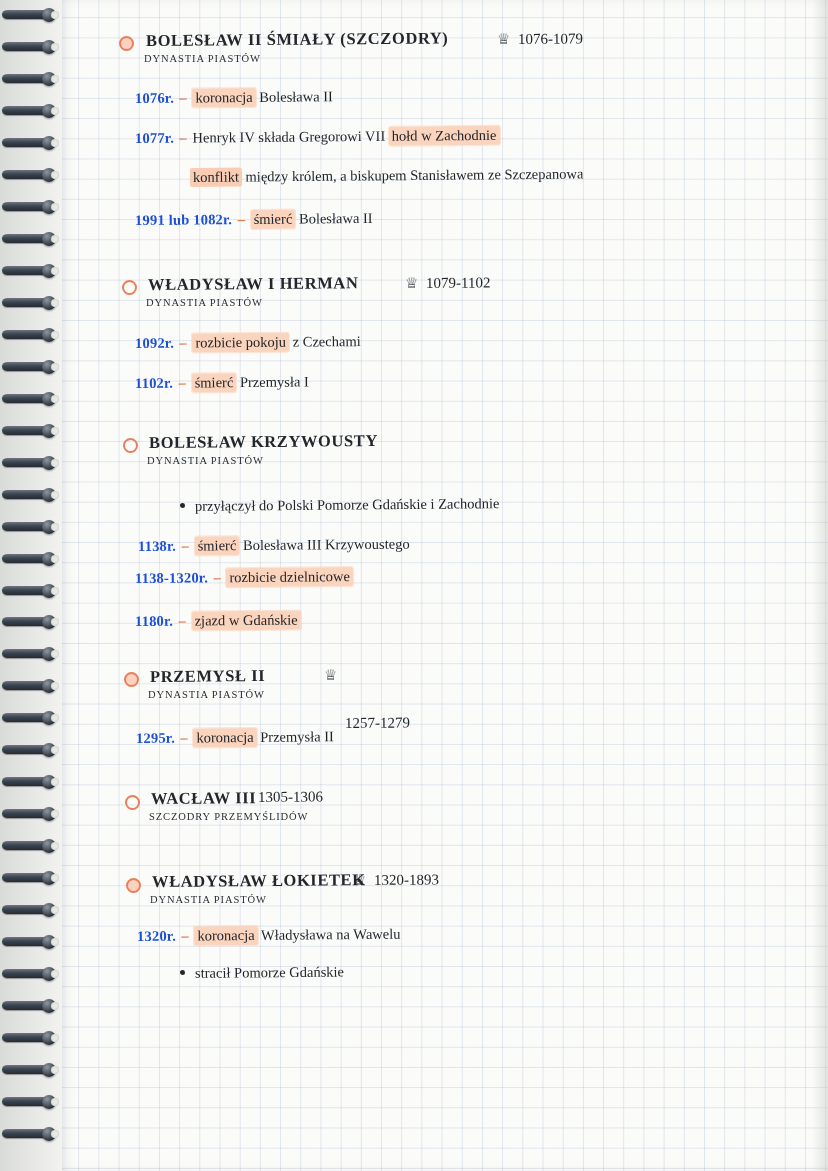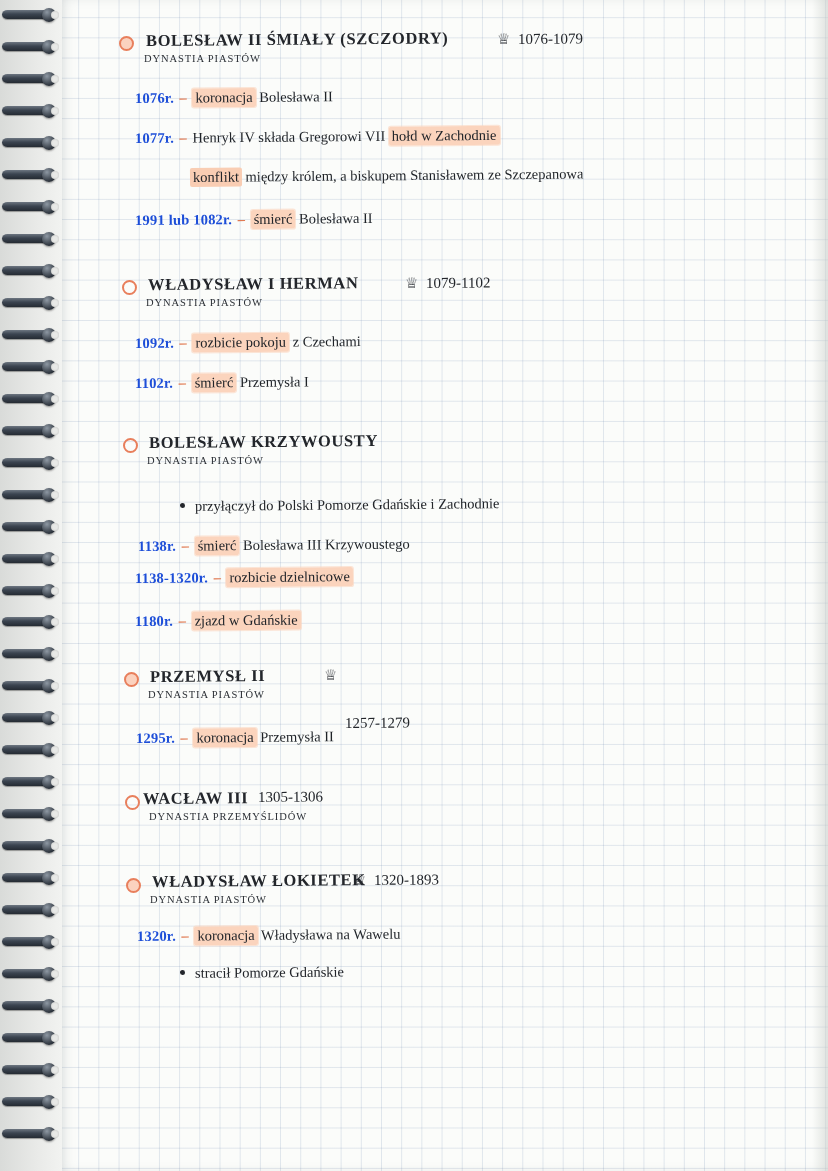--- a/index.html
+++ b/index.html
@@ -478,23 +478,23 @@
       <div class="line hand" style="left:76px; top:730px;">
         <span class="date">1295r.</span>
         <span class="dash">–</span>
         <span class="hl">koronacja</span>
         <span class="txt">Przemysła II</span>
       </div>
     </div>
 
     <div class="entry">
       <div class="bullet-dot hollow" style="left:65px; top:795px;"></div>
-      <div class="title hand" style="left:83px; top:789px;text-align:right;">WACŁAW III</div>
+      <div class="title hand" style="left:91px; top:789px;text-align:right;">WACŁAW III</div>
       <div class="reign hand" style="left:198px; top:789px;">1305-1306</div>
-      <div class="dyn" style="left:89px; top:811px;">DYNASTIA PRZEMYŚLIDÓW</div>
+      <div class="dyn" style="left:89px; top:811px;">SZCZODRY PRZEMYŚLIDÓW</div>
     </div>
 
     <div class="entry">
       <div class="bullet-dot" style="left:66px; top:878px;"></div>
       <div class="title hand" style="left:92px; top:872px;">WŁADYSŁAW ŁOKIETEK</div>
       <div class="crown" style="left:293px; top:872px;">♕</div>
       <div class="reign hand" style="left:314px; top:872px;">1320-1893</div>
       <div class="dyn" style="left:90px; top:894px;">DYNASTIA PIASTÓW</div>
 
       <div class="line hand" style="left:77px; top:928px;">

